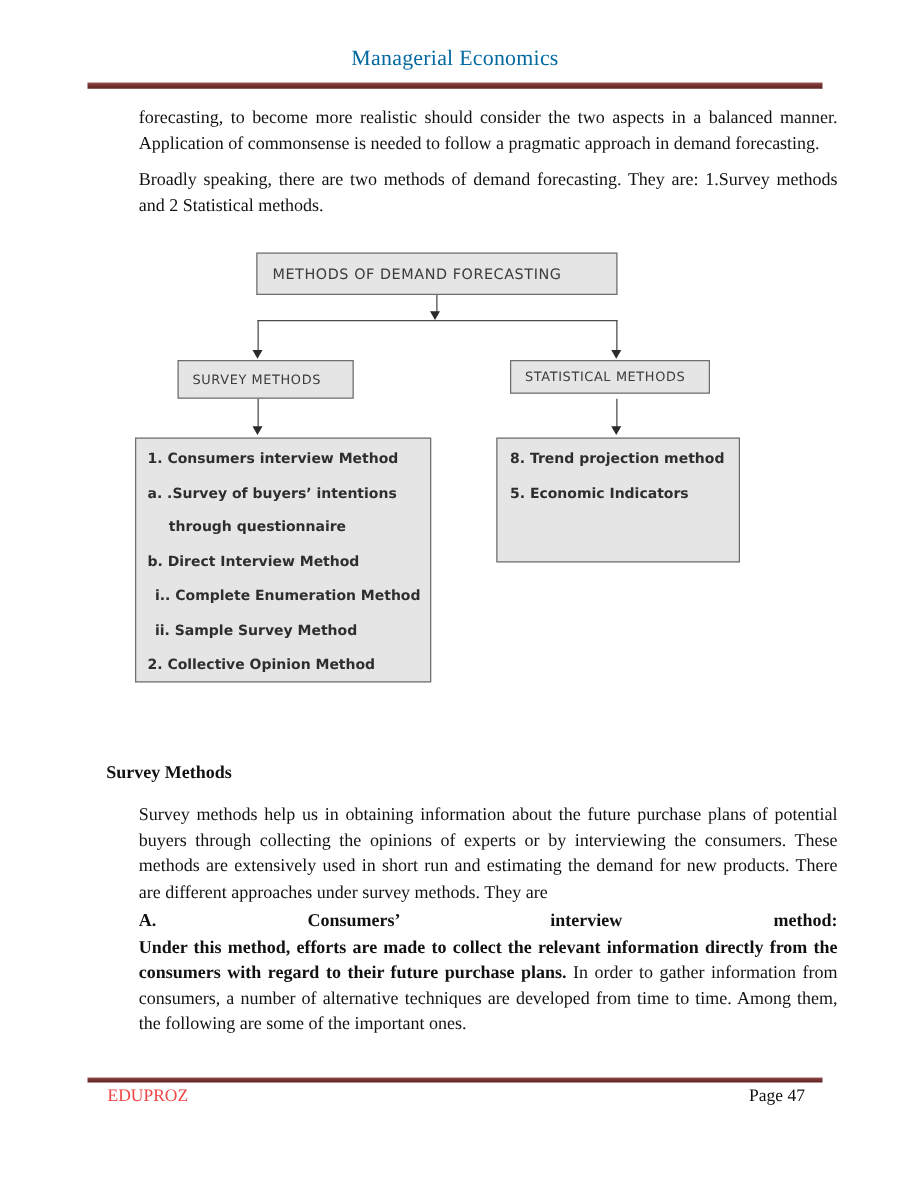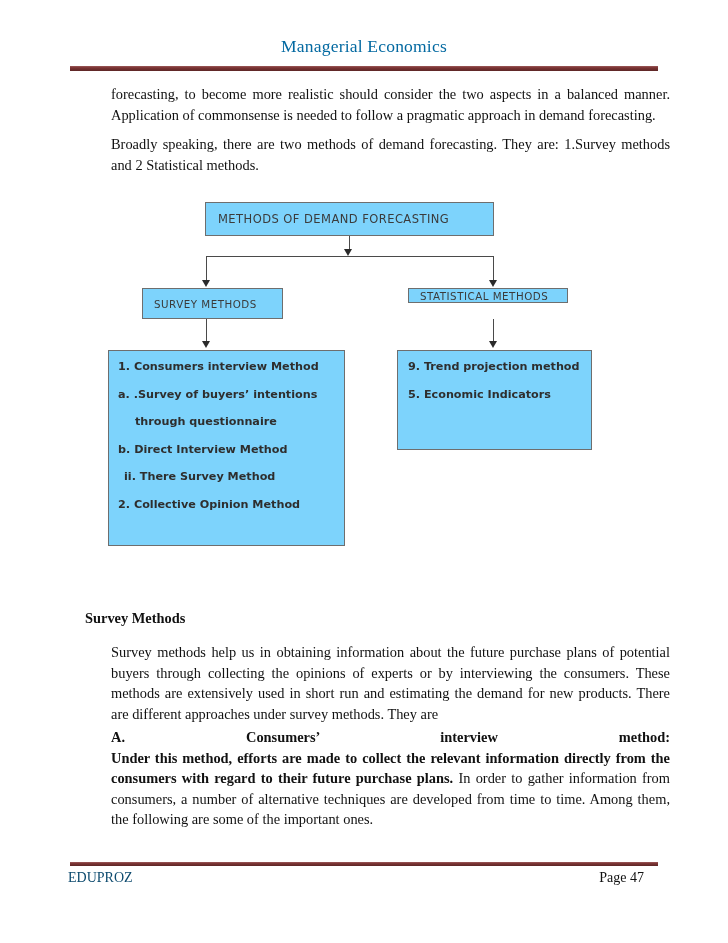--- a/index.html
+++ b/index.html
@@ -81,21 +81,21 @@
     position: absolute;
     left: 0; top: 0;
     width: 728px;
     height: 943px;
     pointer-events: none;
   }
 
   .node {
     position: absolute;
     border: 1px solid #6e6e6e;
-    background: #7dd3fc;
+    background: #e5e5e5;
     box-sizing: border-box;
     font-family: "DejaVu Sans", sans-serif;
     color: #3b3b3b;
   }
   .node-top {
     left: 205px; top: 202px;
     width: 289px; height: 34px;
     font-size: 11.5px;
     letter-spacing: 0.45px;
     display: flex; align-items: center;
@@ -104,21 +104,21 @@
   .node-mid-left {
     left: 142px; top: 288px;
     width: 141px; height: 31px;
     font-size: 10.3px;
     letter-spacing: 0.5px;
     display: flex; align-items: center;
     padding-left: 11px;
   }
   .node-mid-right {
     left: 408px; top: 288px;
-    width: 160px; height: 15px;
+    width: 160px; height: 27px;
     font-size: 10.3px;
     letter-spacing: 0.5px;
     display: flex; align-items: center;
     padding-left: 11px;
   }
   .node-list-left {
     left: 108px; top: 350px;
     width: 237px; height: 196px;
     font-size: 11.2px;
     padding: 9px 0 0 9px;
@@ -155,23 +155,23 @@
   .footer-rule {
     position: absolute;
     left: 70px;
     top: 862px;
     width: 588px;
     height: 4px;
     background: linear-gradient(to bottom, #9c5a5a 0%, #7b3434 40%, #5d2626 100%);
   }
   .footer-left {
     position: absolute;
-    left: 68px; top: 870px;
+    left: 86px; top: 870px;
     font-size: 14px;
-    color: #0c4a6e;
+    color: #ef4444;
   }
   .footer-right {
     position: absolute;
     right: 84px; top: 870px;
     font-size: 14px;
     color: #111111;
   }
 </style>
 </head>
 <body>
@@ -213,26 +213,27 @@
     <div class="arrow" style="left:202px; top:341px;"></div>
 
     <div class="ln vline" style="left:493px; top:319px; height:24px;"></div>
     <div class="arrow" style="left:489px; top:341px;"></div>
 
     <div class="node node-list-left">
       <div class="li">1.  Consumers interview Method</div>
       <div class="li">a. .Survey of buyers’ intentions</div>
       <div class="li ind1">through questionnaire</div>
       <div class="li">b. Direct Interview Method</div>
-      <div class="li ind2">ii.   There Survey Method</div>
+      <div class="li ind2">i..  Complete Enumeration Method</div>
+      <div class="li ind2">ii.   Sample Survey Method</div>
       <div class="li">2. Collective Opinion Method</div>
     </div>
 
     <div class="node node-list-right">
-      <div class="li">9. Trend projection method</div>
+      <div class="li">8. Trend projection method</div>
       <div class="li">5. Economic Indicators</div>
     </div>
 
   </div>
 
   <div class="section-heading">Survey Methods</div>
   <div class="para p3 lastline-natural">Survey methods help us in obtaining information about the future purchase plans of potential buyers through collecting the opinions of experts or by interviewing the consumers. These methods are extensively used in short run and estimating the demand for new products. There are different approaches under survey methods. They are</div>
 
   <div class="para p4 lastline-natural"><span class="spread-line">A. Consumers’ interview method:</span><span class="bold">Under this method, efforts are made to collect the relevant information directly from the consumers with regard to their future purchase plans.</span><span> In order to gather information from consumers, a number of alternative techniques are developed from time to time. Among them, the following are some of the important ones.</span></div>
 

